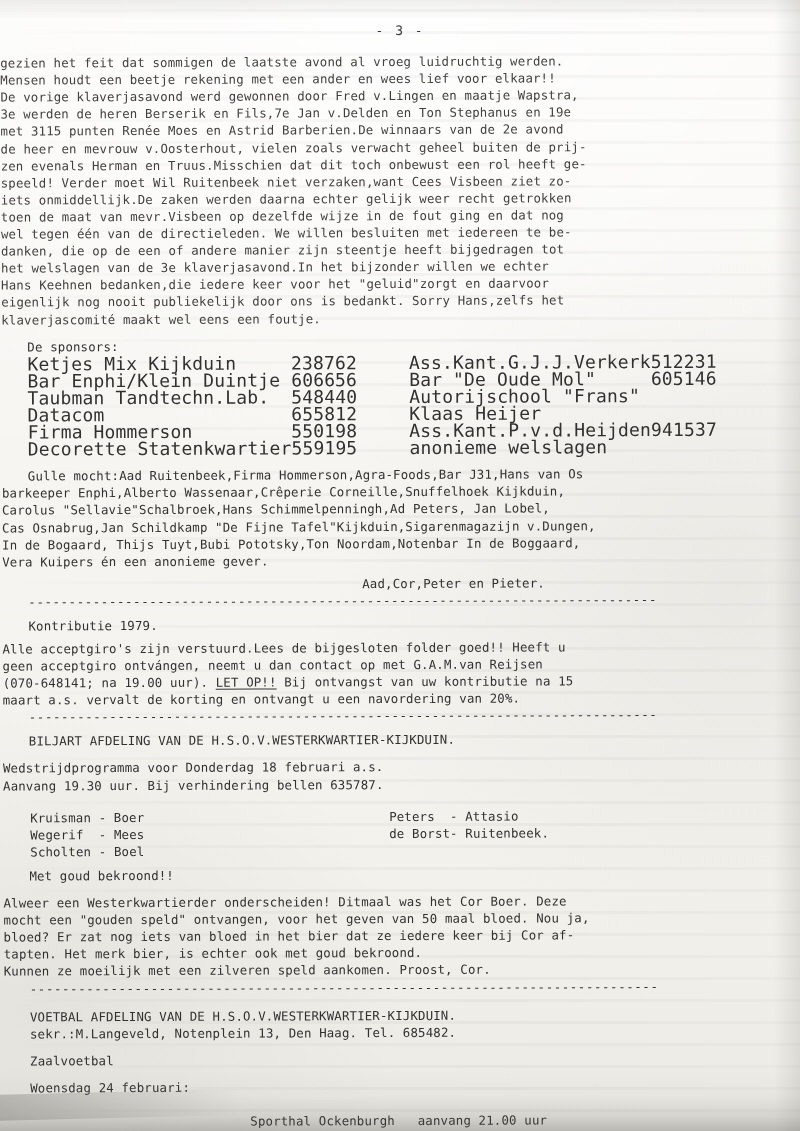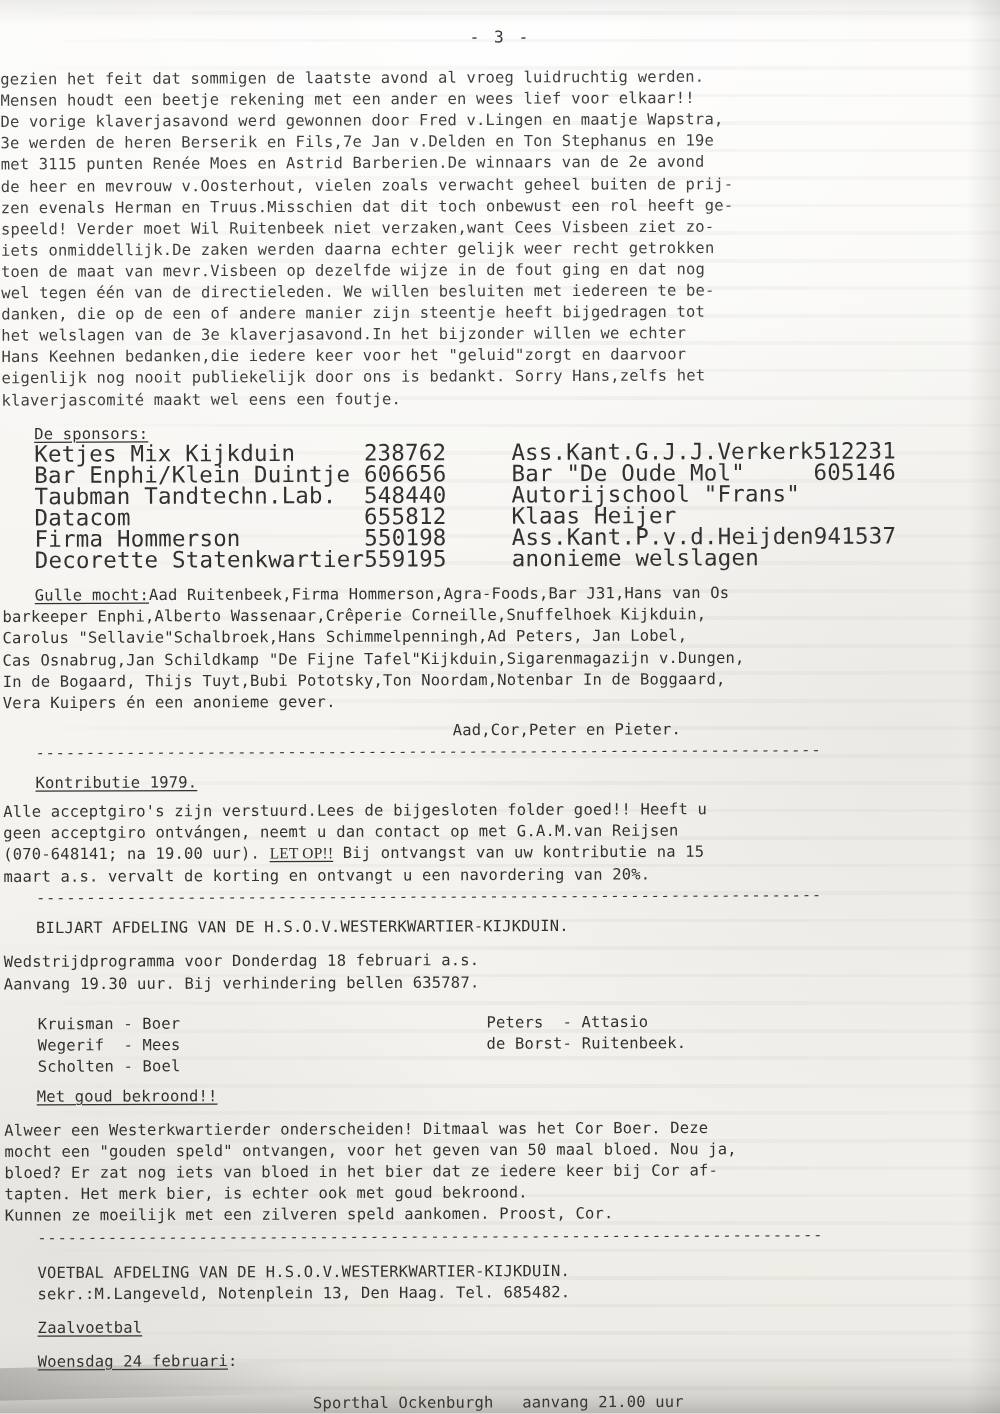--- a/index.html
+++ b/index.html
@@ -103,29 +103,27 @@
     color: #323130;
   }
 
   .para {
     margin: 0;
     white-space: pre-wrap;
     color: #333230;
   }
 
   .hd-underline {
-    text-decoration: underline;
     text-underline-offset: 2px;
     text-decoration-thickness: 1px;
   }
   .ul-inline {
     text-decoration: underline;
     text-underline-offset: 2px;
     text-decoration-thickness: 1px;
-    font-family: Liberation Serif, serif;
   }
 
   .spacer-6  { height: 6px; }
   .spacer-10 { height: 10px; }
   .spacer-14 { height: 14px; }
 
   
   .dashrule {
     margin: 2px 0 2px 26px;
     font-size: 12.4px;

